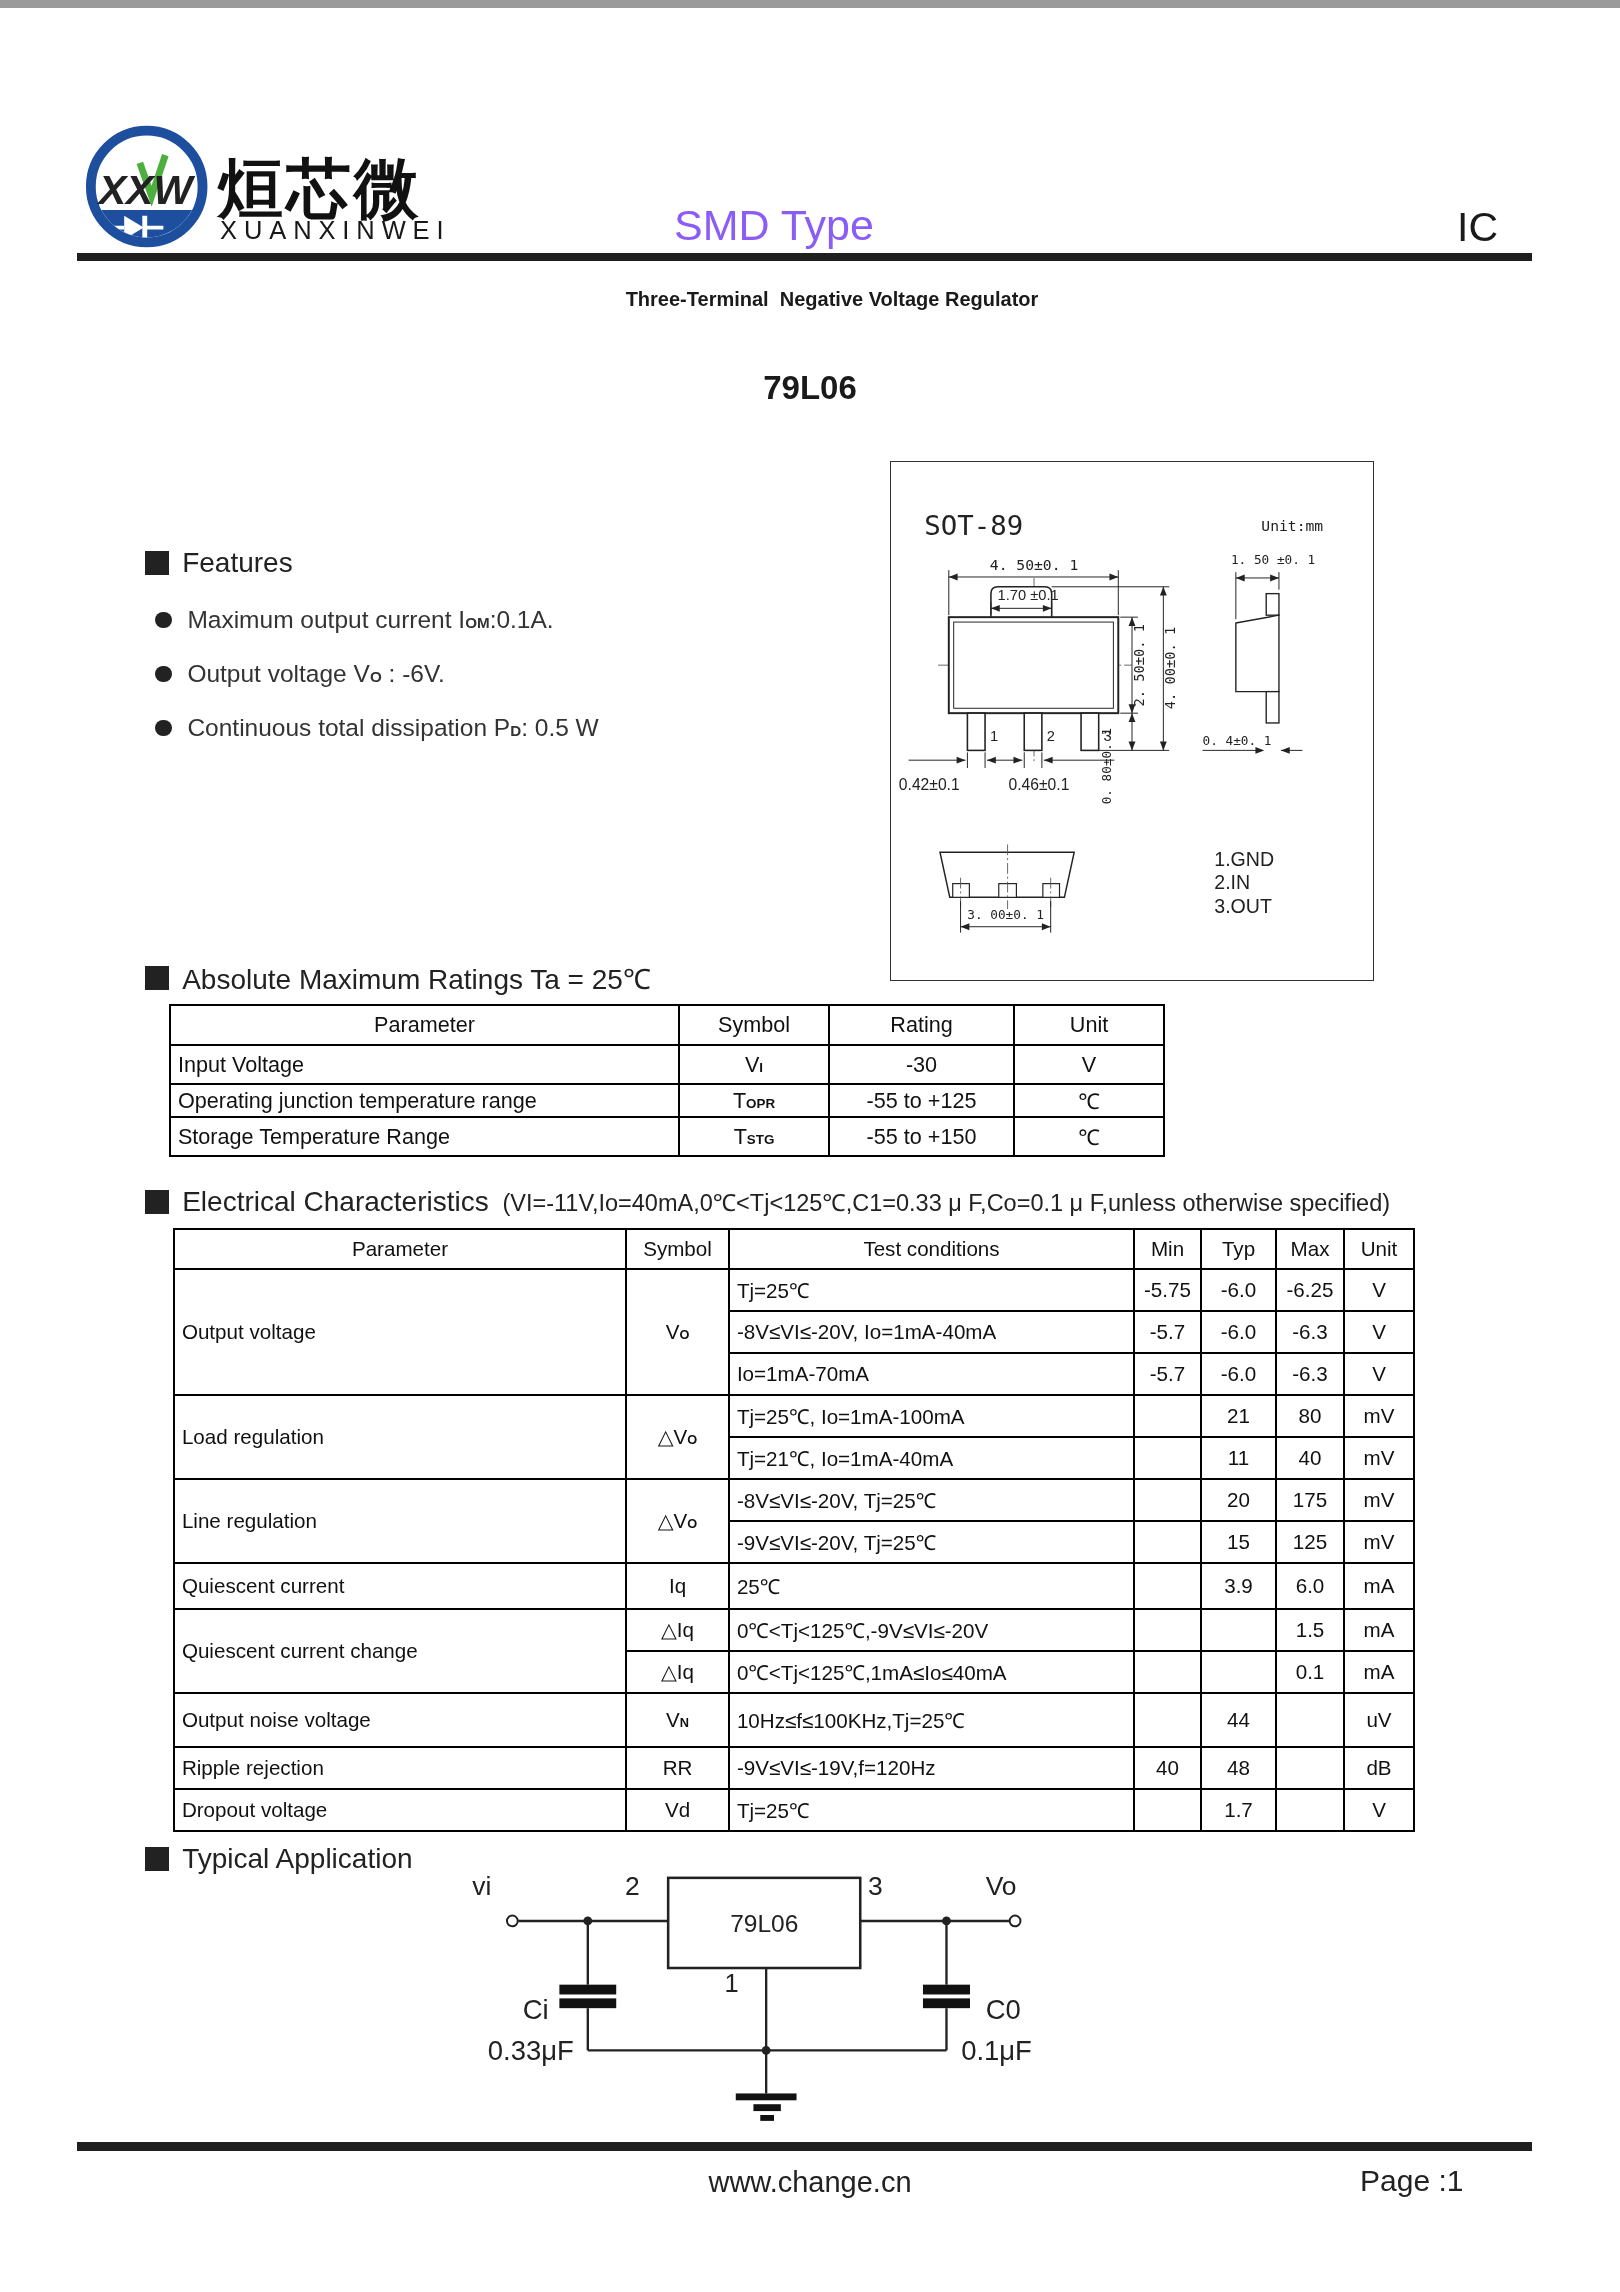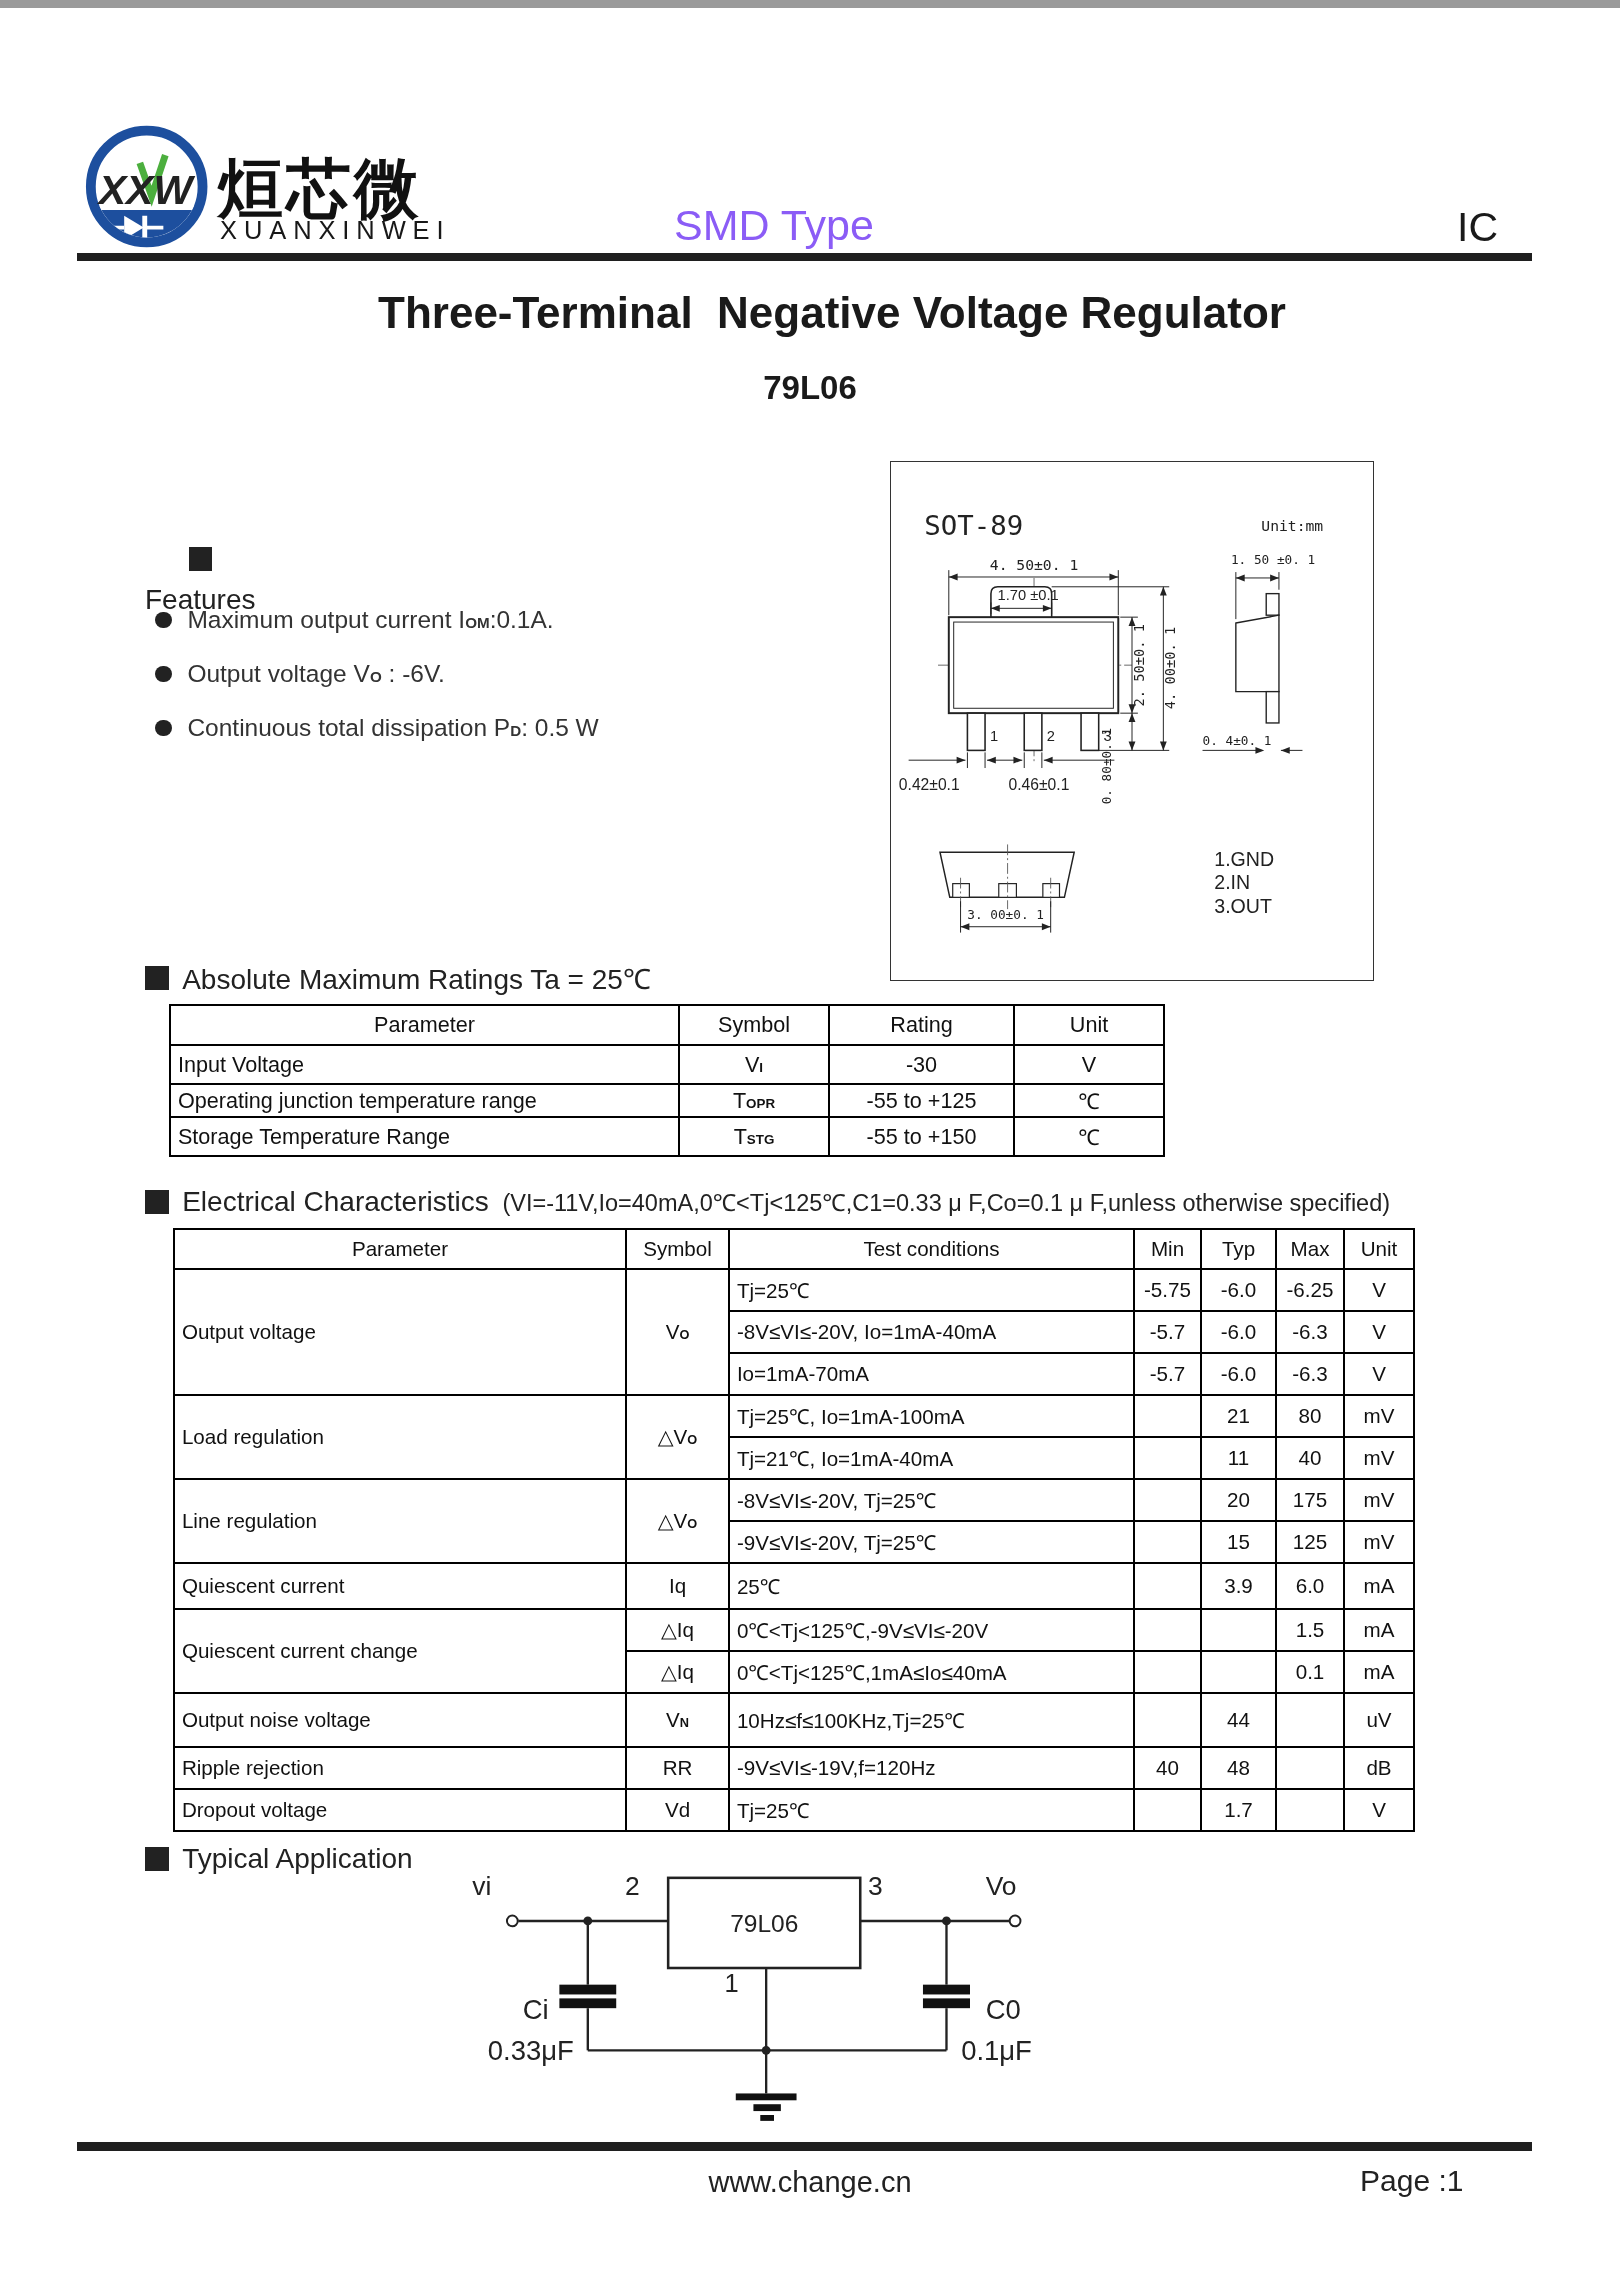--- a/index.html
+++ b/index.html
@@ -55,24 +55,24 @@
     <polyline points="58,58 70,92 84,50" fill="none" stroke="#4caf3e" stroke-width="7"></polyline>
     <text x="16" y="100" font-size="42" font-style="italic" font-weight="bold" fill="#1d4f9e">XXW</text>
   </svg>
   <div class="abs" style="left:218px;top:137px;font-size:65px;font-weight:bold;letter-spacing:2.9px;font-family:'DejaVu Sans',sans-serif;">烜芯微</div>
   <div class="abs" style="left:220px;top:208px;font-size:25.5px;letter-spacing:6.9px;color:#181818;">XUANXINWEI</div>
 
   <div class="abs" style="left:674px;top:193px;font-size:43px;color:#8b5cf6;">SMD Type</div>
   <div class="abs" style="left:1457px;top:196px;font-size:41px;color:#1a1a1a;">IC</div>
   <div class="rule" style="left:77px;top:245px;width:1455px;height:7.8px;"></div>
 
-  <div class="title" style="top:280px;font-size:44px;padding-left:44px;">Three-Terminal  Negative Voltage Regulator</div>
+  <div class="title" style="top:280px;font-size:20px;padding-left:44px;">Three-Terminal  Negative Voltage Regulator</div>
   <div class="title" style="top:361px;font-size:33px;">79L06</div>
 
-  <div class="sec-head" style="left:145px;top:539px;flex-direction:column;">
+  <div class="sec-head" style="left:145px;top:539px;">
     <span class="sq"></span>
     <span>Features</span>
   </div>
   <div class="feature" style="left:155px;top:598px;">
     <span class="dot"></span>
     <span><span>Maximum output current I</span><span class="sb">OM</span><span>:0.1A.</span></span>
   </div>
   <div class="feature" style="left:155px;top:652px;">
     <span class="dot"></span>
     <span><span>Output voltage V</span><span class="sb">O</span><span> : -6V.</span></span>

